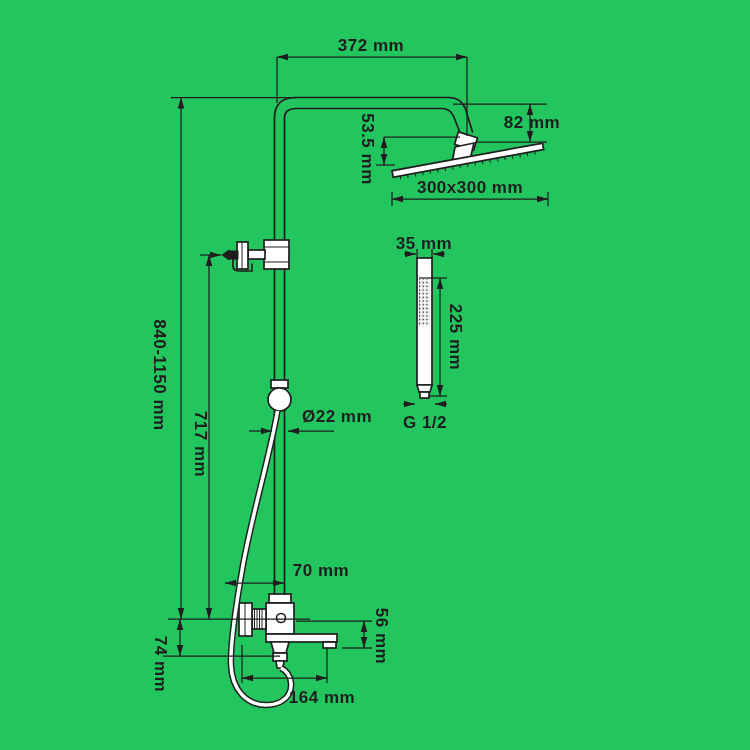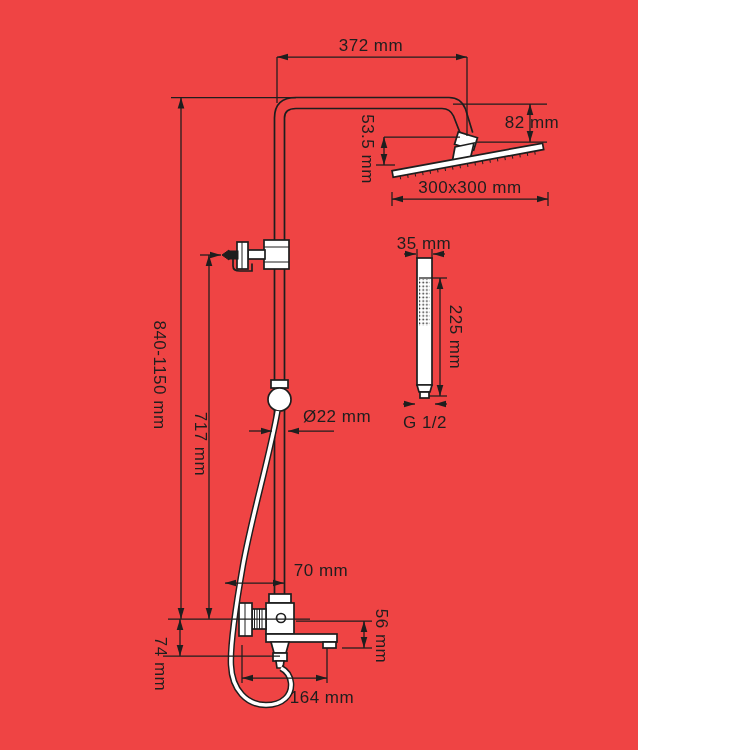--- a/index.html
+++ b/index.html
@@ -1,16 +1,16 @@
 <!DOCTYPE html>
 <html><head>
 <meta charset="utf-8">
 <style>
   html,body{margin:0;padding:0;background:#ffffff;}
-  .stage{position:relative;width:638px;height:750px;background:#ef4444;overflow:hidden;}
+  .stage{position:relative;width:750px;height:750px;background:#22c55e;overflow:hidden;font-weight:bold;}
   svg{position:absolute;left:0;top:0;}
   svg text{
     font-family:"Liberation Sans", sans-serif;
     font-size:17px;
     fill:#1e1e1e;
     letter-spacing:0.5px;
   }
   .outline{stroke:#1e1e1e;stroke-width:1.7;fill:none;stroke-linecap:round;}
   .part{stroke:#1e1e1e;stroke-width:1.7;fill:#ffffff;}
   .partdark{stroke:#1e1e1e;stroke-width:1;fill:#1e1e1e;}

